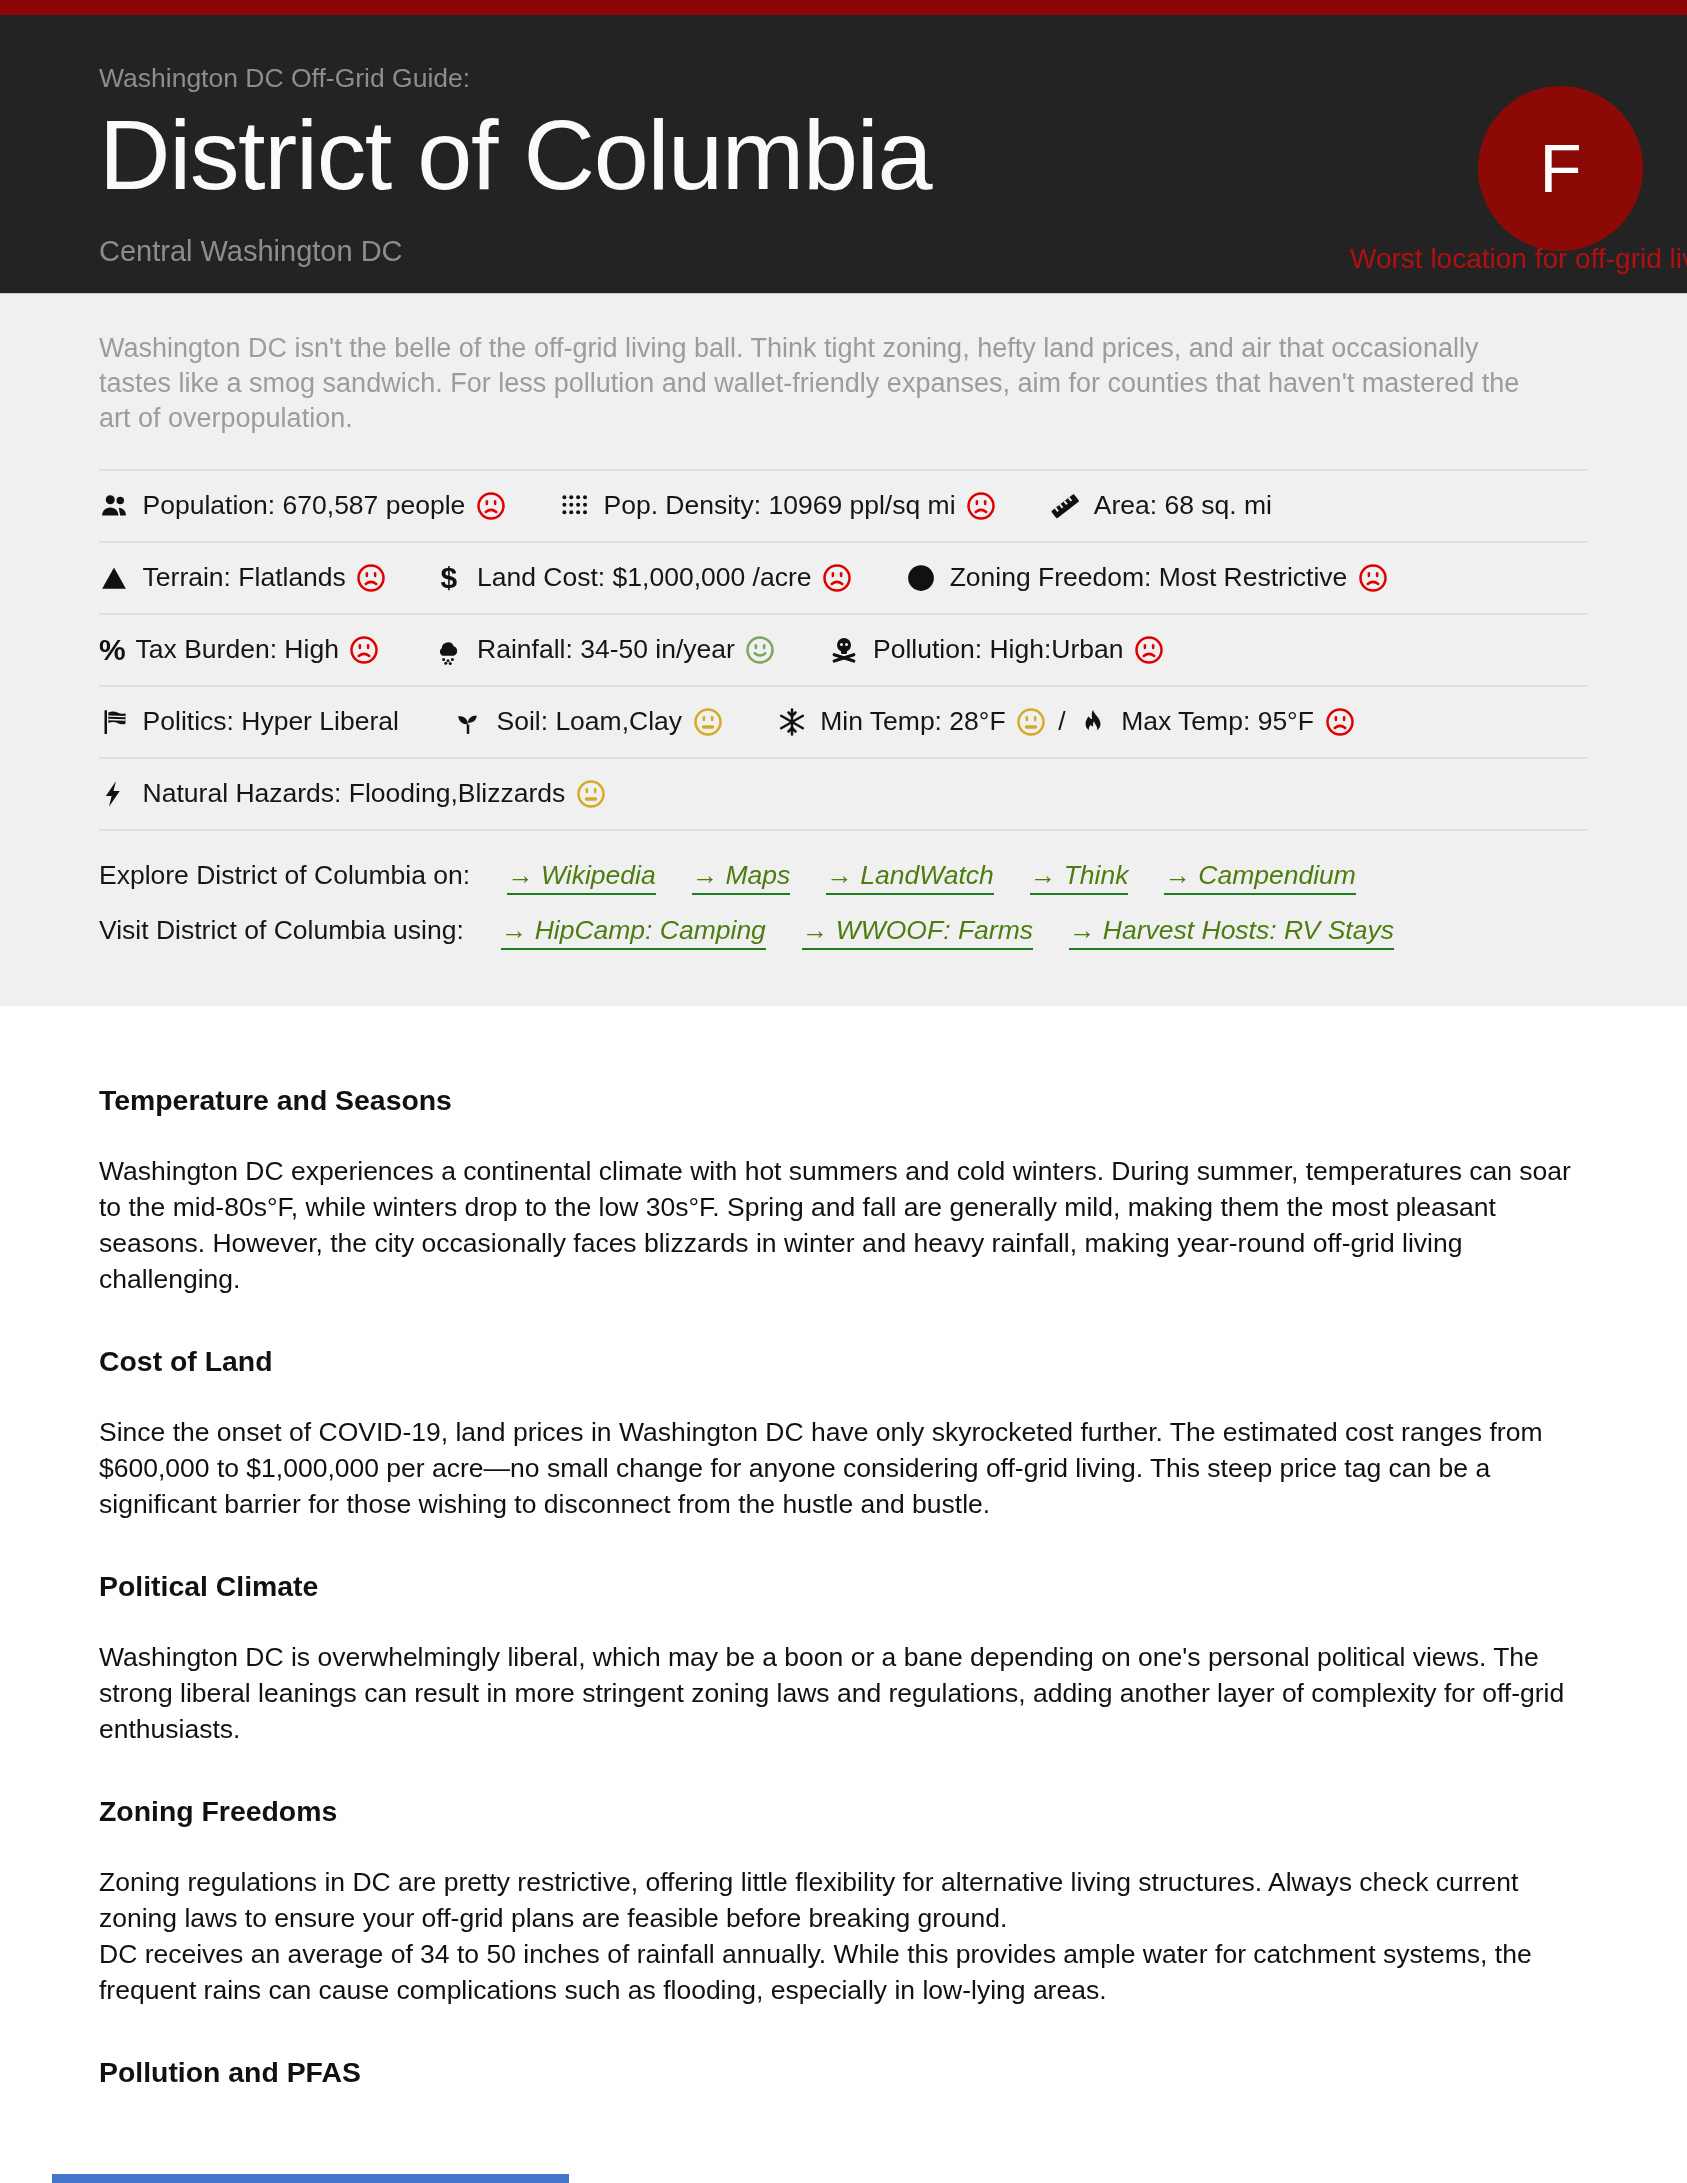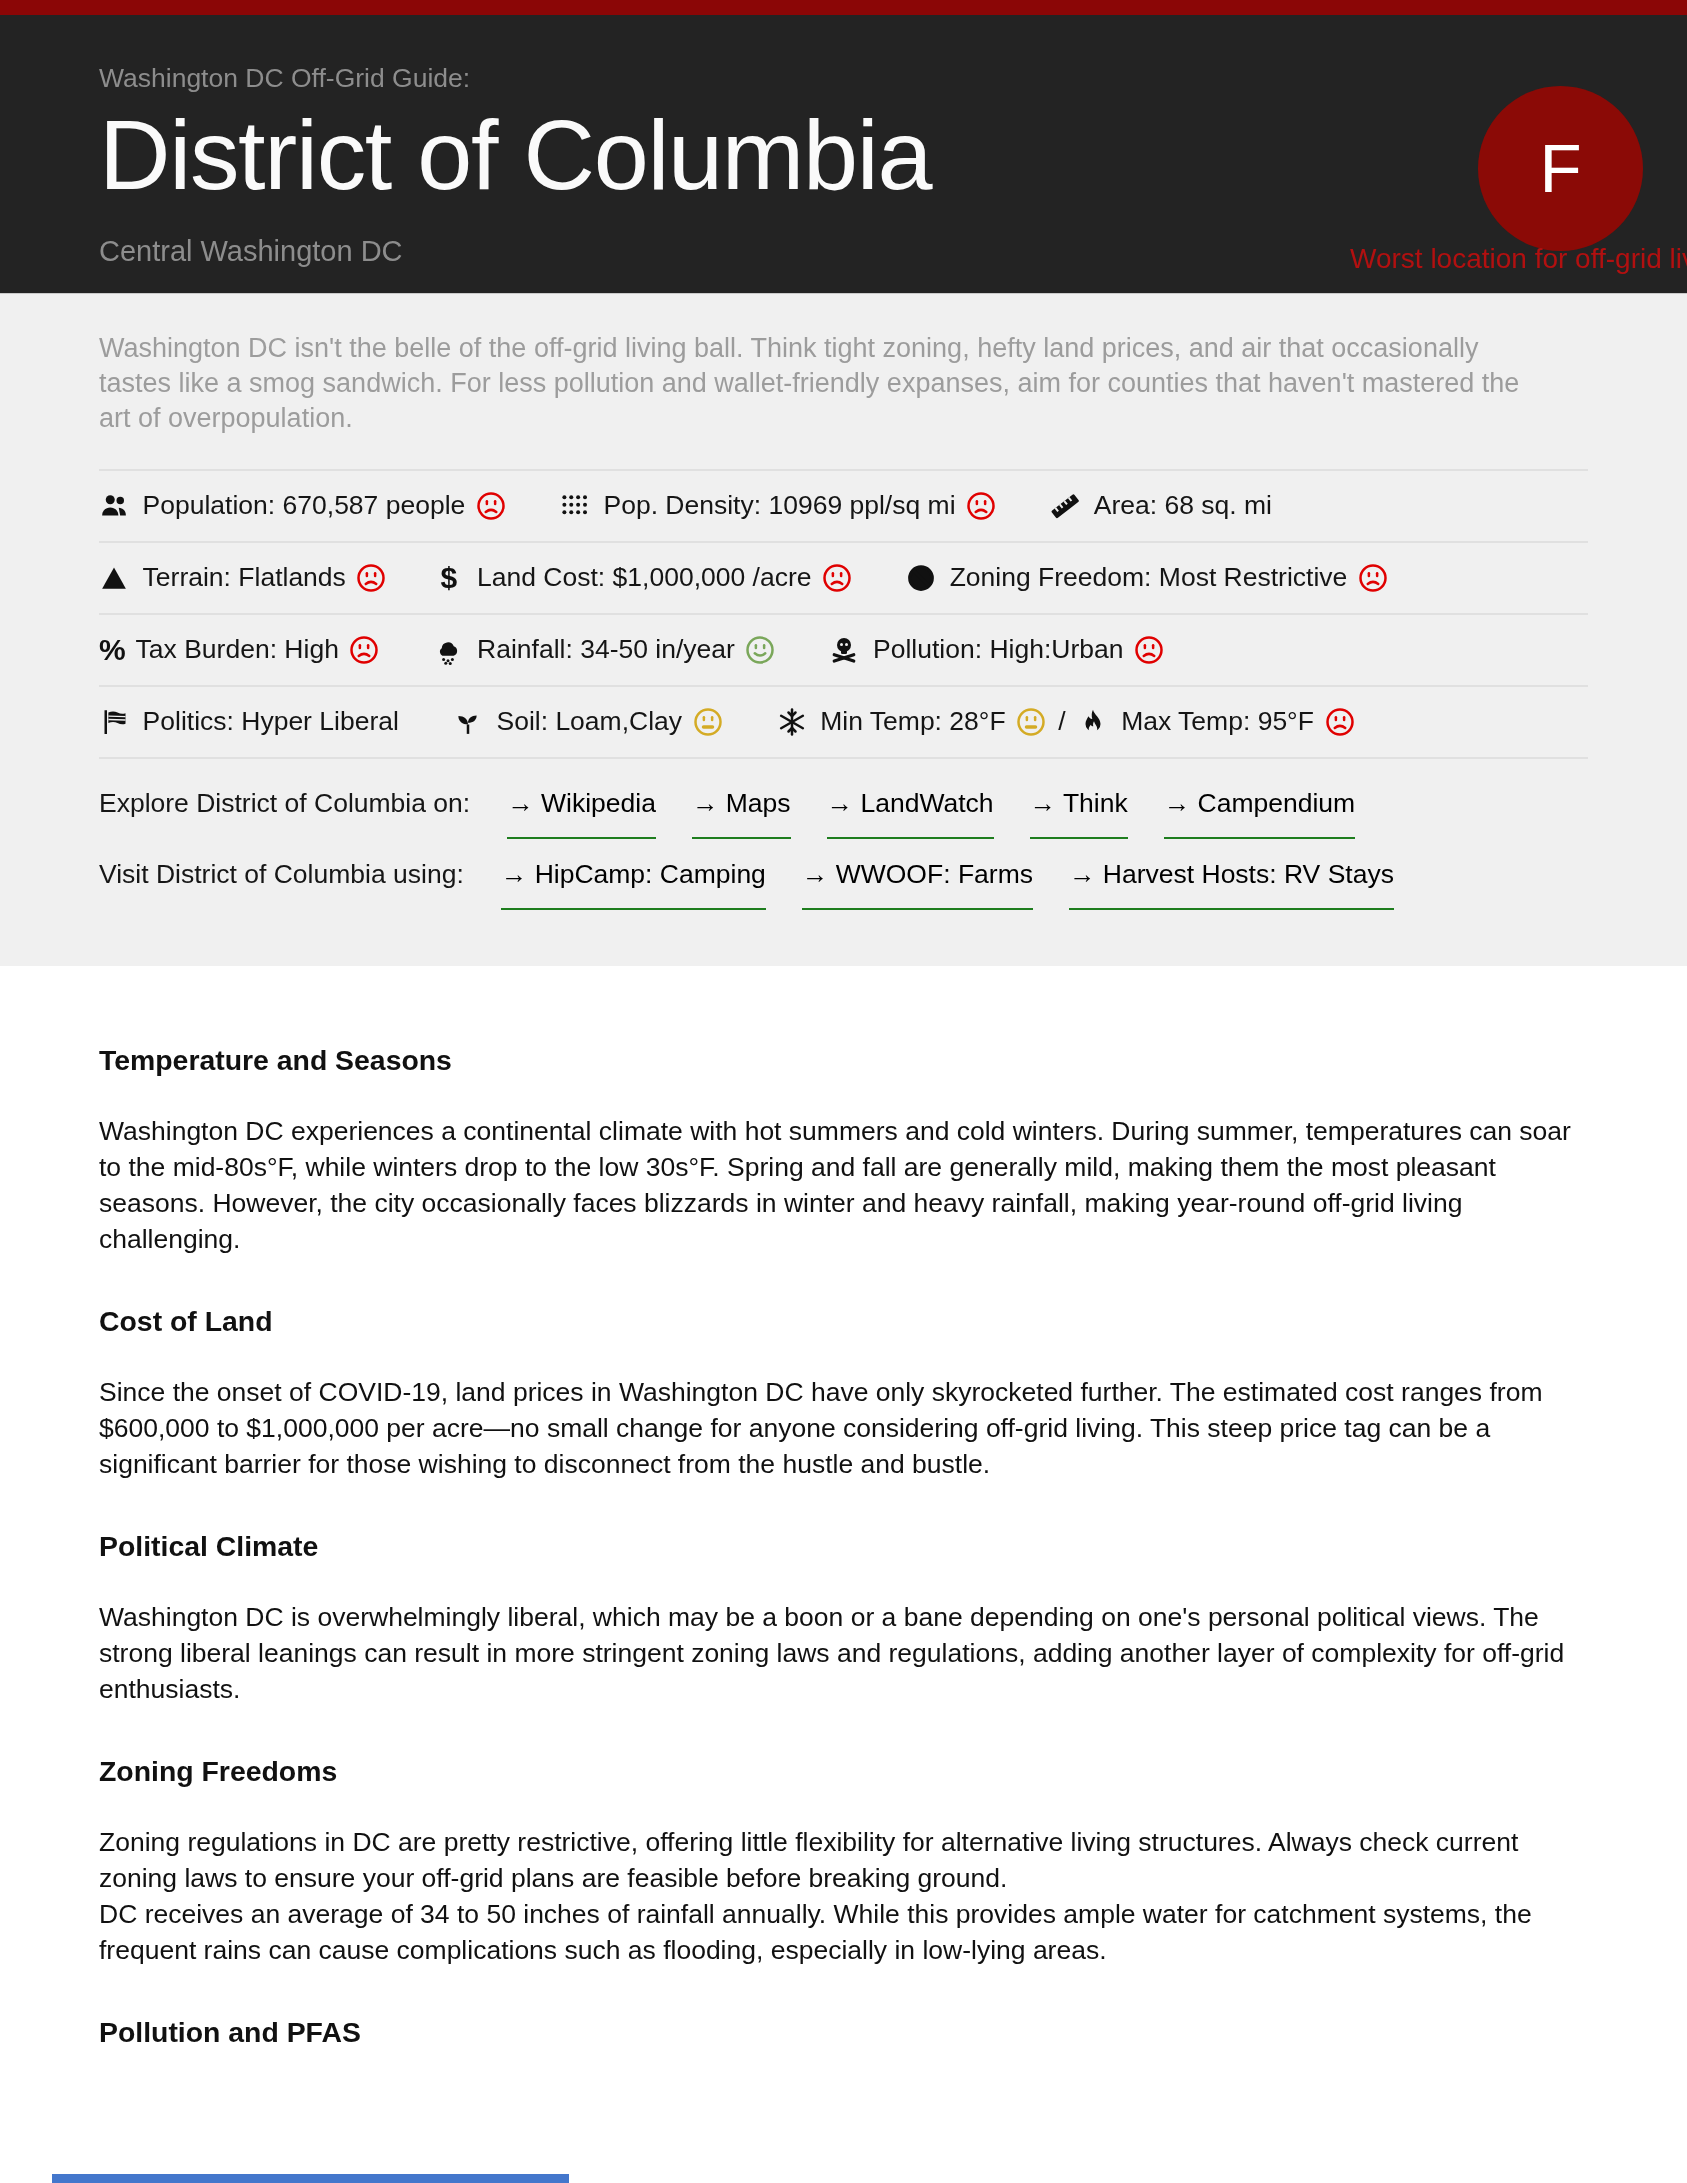--- a/index.html
+++ b/index.html
@@ -27,22 +27,22 @@
   .face{display:flex;margin-left:10.6px;}
   .face svg{width:30px;height:30px;fill:none;stroke:currentColor;stroke-width:2;stroke-linecap:round;}
   .mood-sad{color:#e00000;}
   .mood-happy{color:#7aa75a;}
   .mood-neutral{color:#d4ab25;}
   .slash{margin:0 12px;font-size:26.5px;}
   
   .links{margin-top:29px;font-size:26.5px;}
   .links-row{display:flex;align-items:flex-start;margin-bottom:20px;}
   .links-label{color:#161616;margin-right:37px;white-space:nowrap;}
-  a.glink{color:#000000;text-decoration:none;border-bottom:2.6px solid #1e7d1e;padding-bottom:18px;
-          margin-right:36px;white-space:nowrap;}
+  a.glink{color:#4d7c0f;text-decoration:none;border-bottom:2.6px solid #1e7d1e;padding-bottom:2px;
+          margin-right:36px;white-space:nowrap;font-style:italic;}
   
   .articles{padding:0 99px;box-sizing:border-box;}
   .articles h3{font-size:28.4px;font-weight:700;color:#111;margin:48px 0 36px;}
   .articles h3.first{margin-top:78px;}
   .articles p{width:1493px;font-size:26.5px;line-height:36px;color:#111;margin:0;}
   
   .bottom-bar{position:absolute;left:52px;bottom:0;width:517px;height:9.3px;background:#4477cc;}
 </style>
 </head>
 <body>
@@ -300,20 +300,38 @@
             <svg viewBox="0 0 24 24">
                 <circle cx="12" cy="12" r="10"></circle>
                 <line x1="8.7" y1="8.2" x2="8.7" y2="10.4"></line>
                 <line x1="15.3" y1="8.2" x2="15.3" y2="10.4"></line>
                 <path d="M7.8 16.8 Q12 13.4 16.2 16.8"></path>
               </svg>
           </span>
         </div>
       </div>
 
+      <div class="stat-row">
+        <div class="cell">
+          <span class="sicon">
+            <svg viewBox="0 0 24 24">
+                <path d="M13.5 1.8 5.5 13.5h4.6L8 22.2 16.6 9.5h-5z"></path>
+              </svg>
+          </span>
+          <span>Natural Hazards: Flooding,Blizzards</span>
+          <span class="face mood-neutral">
+            <svg viewBox="0 0 24 24">
+                <circle cx="12" cy="12" r="10"></circle>
+                <line x1="8.7" y1="8.2" x2="8.7" y2="10.4"></line>
+                <line x1="15.3" y1="8.2" x2="15.3" y2="10.4"></line>
+                <line x1="8.4" y1="16" x2="15.6" y2="16" stroke-width="2.8"></line>
+              </svg>
+          </span>
+        </div>
+      </div>
 
     </div>
 
     <div class="links">
       <div class="links-row">
         <span class="links-label">Explore District of Columbia on:</span>
         <a class="glink" href="#">→ Wikipedia</a>
         <a class="glink" href="#">→ Maps</a>
         <a class="glink" href="#">→ LandWatch</a>
         <a class="glink" href="#">→ Think</a>

